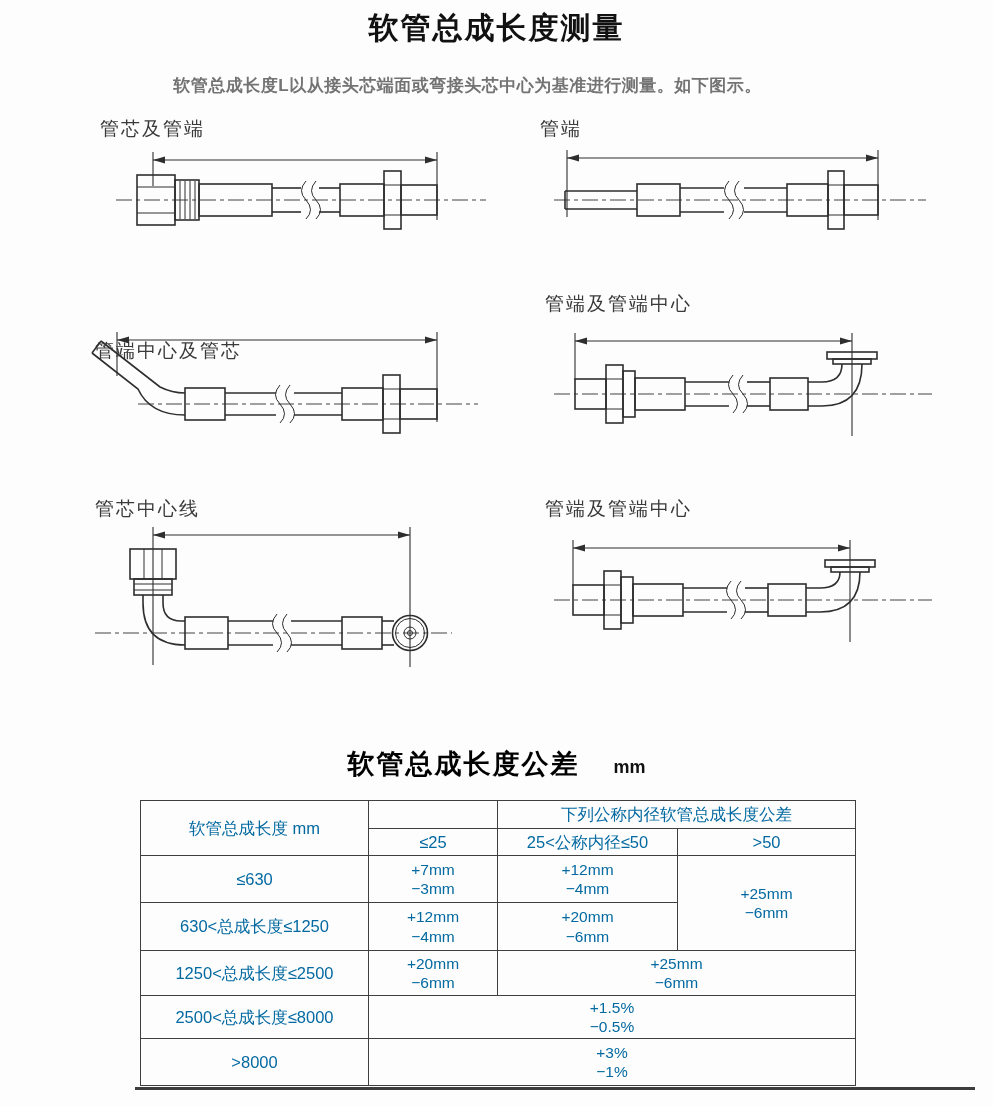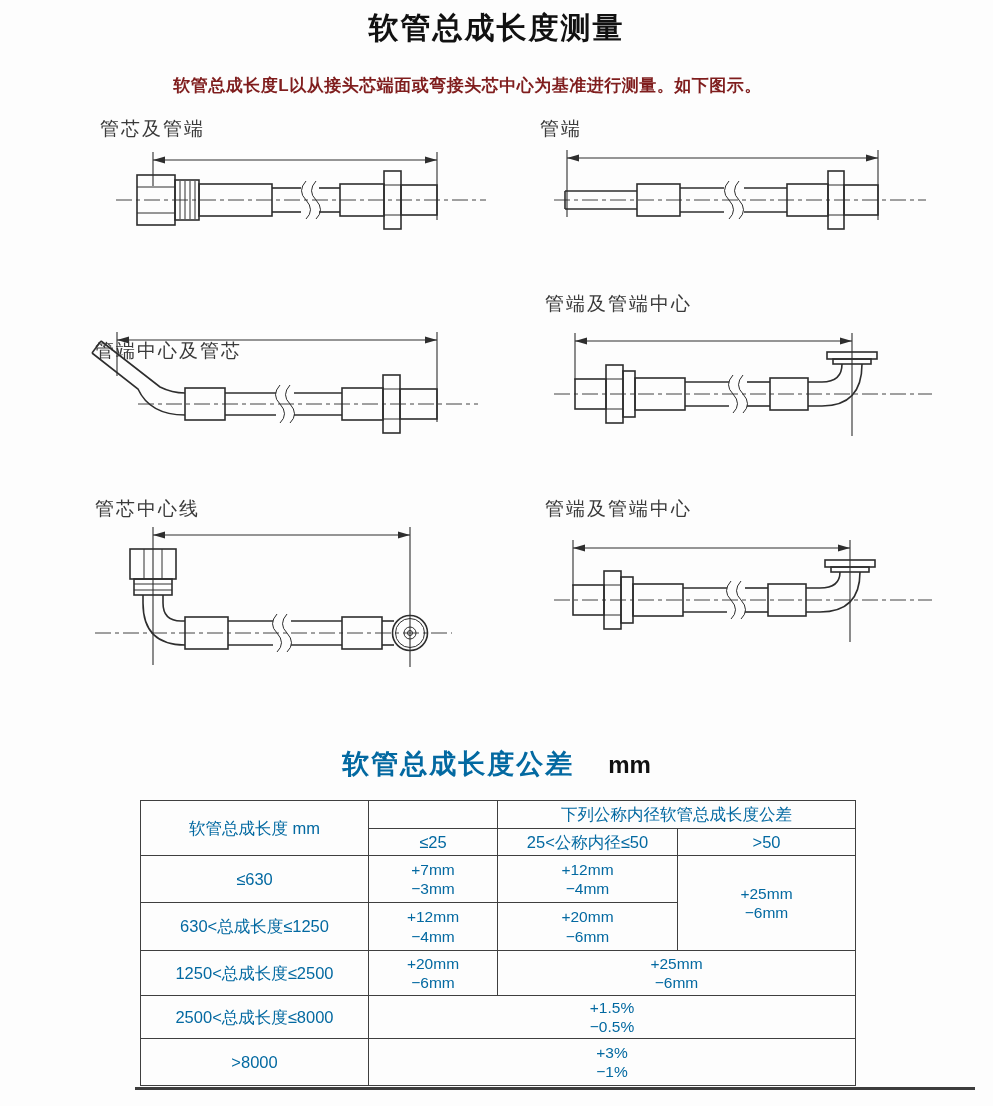--- a/index.html
+++ b/index.html
@@ -7,38 +7,38 @@
     position:relative;width:993px;height:1106px;margin:0 auto;
     background:#fdfdfd;overflow:hidden;
     font-family:"Liberation Sans",sans-serif;color:#1e1e1e;
   }
   .page-title{
     position:absolute;left:0;top:8px;width:993px;margin:0;
     text-align:center;font-size:30px;font-weight:bold;letter-spacing:2px;color:#111;
   }
   .intro{
     position:absolute;left:0;top:74px;width:935px;margin:0;
-    text-align:center;font-size:17px;font-weight:bold;letter-spacing:.5px;color:#7f1d1d;
+    text-align:center;font-size:17px;font-weight:bold;letter-spacing:.5px;color:#737373;
   }
   .dlabel{
     position:absolute;font-family:"DejaVu Serif","Liberation Serif",serif;
     font-size:19px;color:#3a3a3a;text-align:left;letter-spacing:2px;
   }
   svg.diag{position:absolute;overflow:visible;}
   svg .ol{fill:none;stroke:#2e2e2e;stroke-width:1.6;stroke-linejoin:miter;stroke-linecap:butt;}
   svg .thin{stroke-width:1;}
   svg .cl{fill:none;stroke:#2e2e2e;stroke-width:0.9;stroke-dasharray:16 4 4 4;}
   svg .dim{fill:none;stroke:#2e2e2e;stroke-width:1.1;}
   svg .arr{fill:#2e2e2e;stroke:none;}
   .sec-title{
     position:absolute;left:0;top:746px;width:993px;
     display:flex;justify-content:center;align-items:baseline;gap:34px;
   }
-  .sec-title h2{margin:0;font-size:27px;font-weight:bold;letter-spacing:2px;color:#0369a1;}
-  .sec-title .unit{font-size:24px;font-weight:bold;color:#111;}
+  .sec-title h2{margin:0;font-size:27px;font-weight:bold;letter-spacing:2px;color:#000000;}
+  .sec-title .unit{font-size:18px;font-weight:bold;color:#111;}
   table.tol{
     position:absolute;left:140px;top:800px;width:715px;
     border-collapse:collapse;table-layout:fixed;
     font-size:16.5px;color:#0369a1;
   }
   table.tol td{
     border:1.5px solid #3f3f3f;text-align:center;vertical-align:middle;
     padding:0;line-height:1.25;
   }
   table.tol .tolv{font-size:15.5px;}

